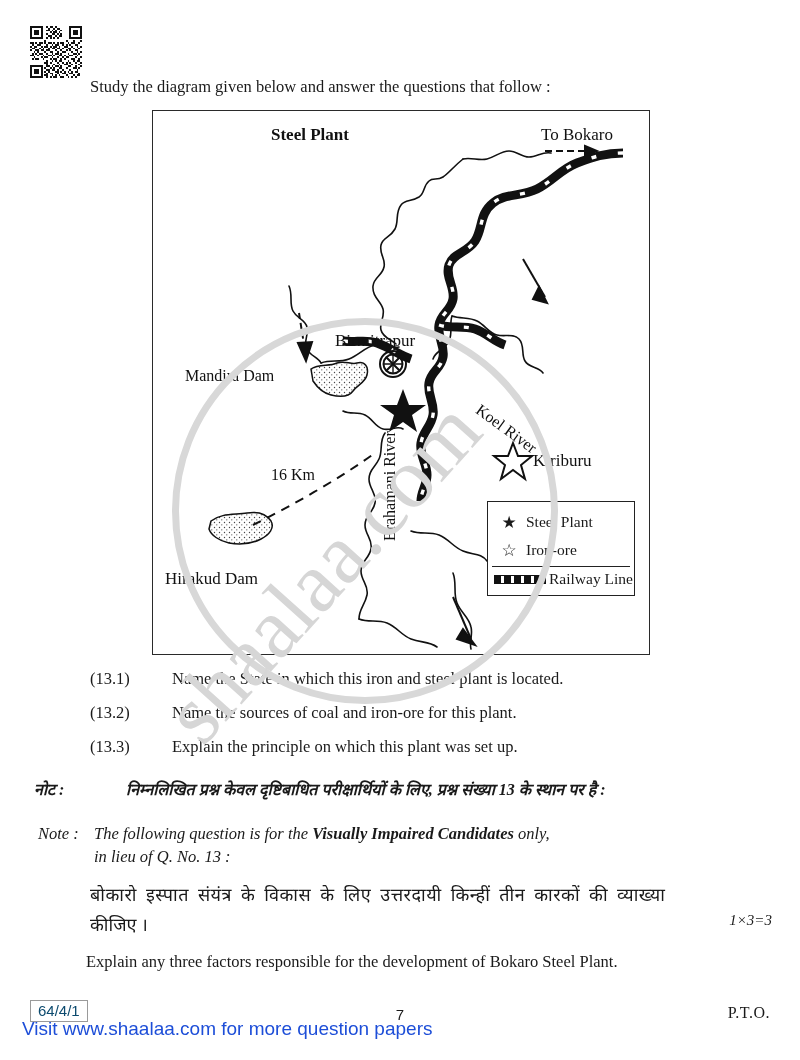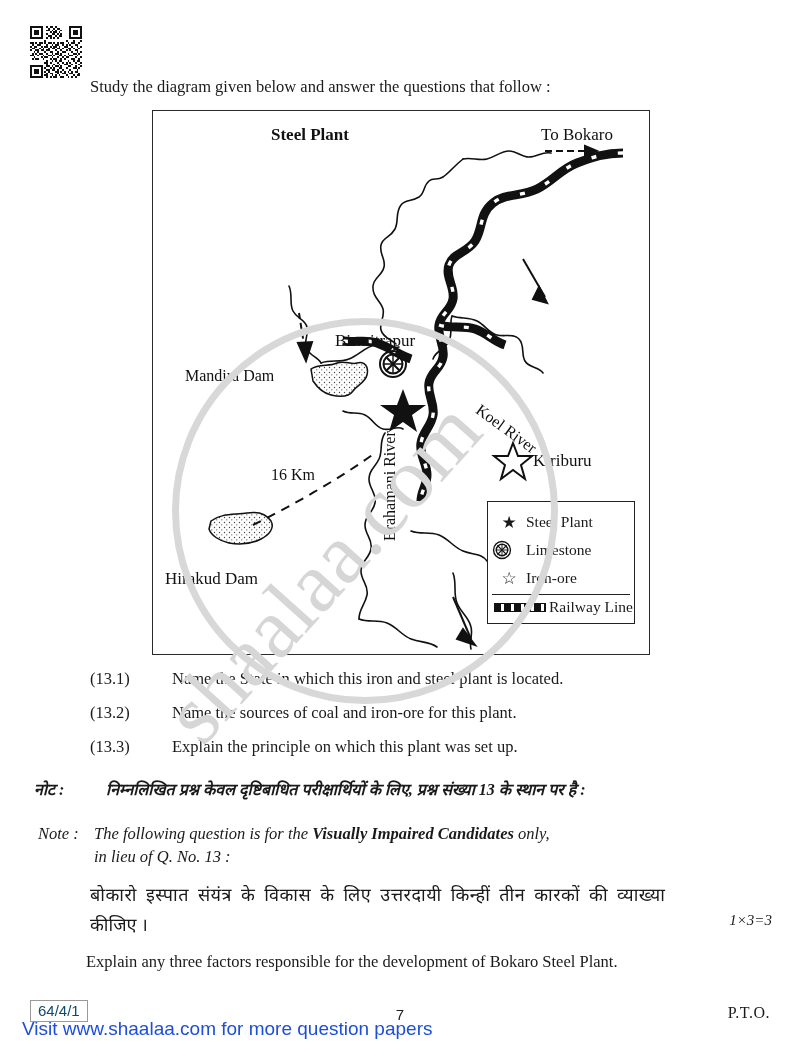--- a/index.html
+++ b/index.html
@@ -119,21 +119,21 @@
   .qrow { display: flex; font-size: 16.5px; line-height: 22px; margin-bottom: 12px; }
   .qnum { flex: 0 0 82px; }
   .qtxt { flex: 1 1 auto; }
 
   
   .note-hi {
     position: absolute; left: 34px; top: 778px; width: 740px;
     display: flex; font-size: 16px; line-height: 24px;
   }
   .note-hi-lbl { flex: 0 0 72px; font-weight: bold; font-style: italic; }
-  .note-hi-txt { flex: 1 1 auto; font-style: italic; font-weight: 600; }
+  .note-hi-txt { flex: 1 1 auto; font-style: italic; font-weight: 600; margin-left: 20px; }
 
   .note-en {
     position: absolute; left: 38px; top: 822px; width: 740px;
     display: flex; font-size: 16.5px; line-height: 23px;
   }
   .note-en-lbl { flex: 0 0 56px; font-weight: normal; font-style: italic; }
   .note-en-txt { flex: 1 1 auto; font-style: italic; }
   .note-en-txt b { font-style: italic; font-weight: bold; }
 
   .q-hi {
@@ -534,33 +534,20 @@
   <div class="map-label lbl-16km">16 Km</div>
   <div class="map-label lbl-koel">Koel River</div>
   <div class="map-label lbl-brahamani">Brahamani River</div>
 
   <div class="legend">
     <div class="legend-row">
       <span class="legend-sym">★</span>
       <span>Steel Plant</span>
     </div>
     <div class="legend-row">
-      <span class="legend-sym">
-        <svg width="20" height="20" viewBox="0 0 26 26" style="vertical-align:middle">
-          <g fill="none" stroke="#111" stroke-width="1.8">
-            <circle cx="13" cy="13" r="11"></circle>
-              <circle cx="13" cy="13" r="7.5"></circle>
-            <path d="M7 7 L19 19 M19 7 L7 19"></path>
-            <path d="M13 5 L13 21 M5 13 L21 13" stroke-width="1.2"></path>
-          </g>
-        </svg>
-      </span>
-      <span>Limestone</span>
-    </div>
-    <div class="legend-row">
       <span class="legend-sym">☆</span>
       <span>Iron-ore</span>
     </div>
     <div class="legend-row rail">
       <span class="rail-swatch"></span>
       <span>Railway Line</span>
     </div>
   </div>
 </div>
 

